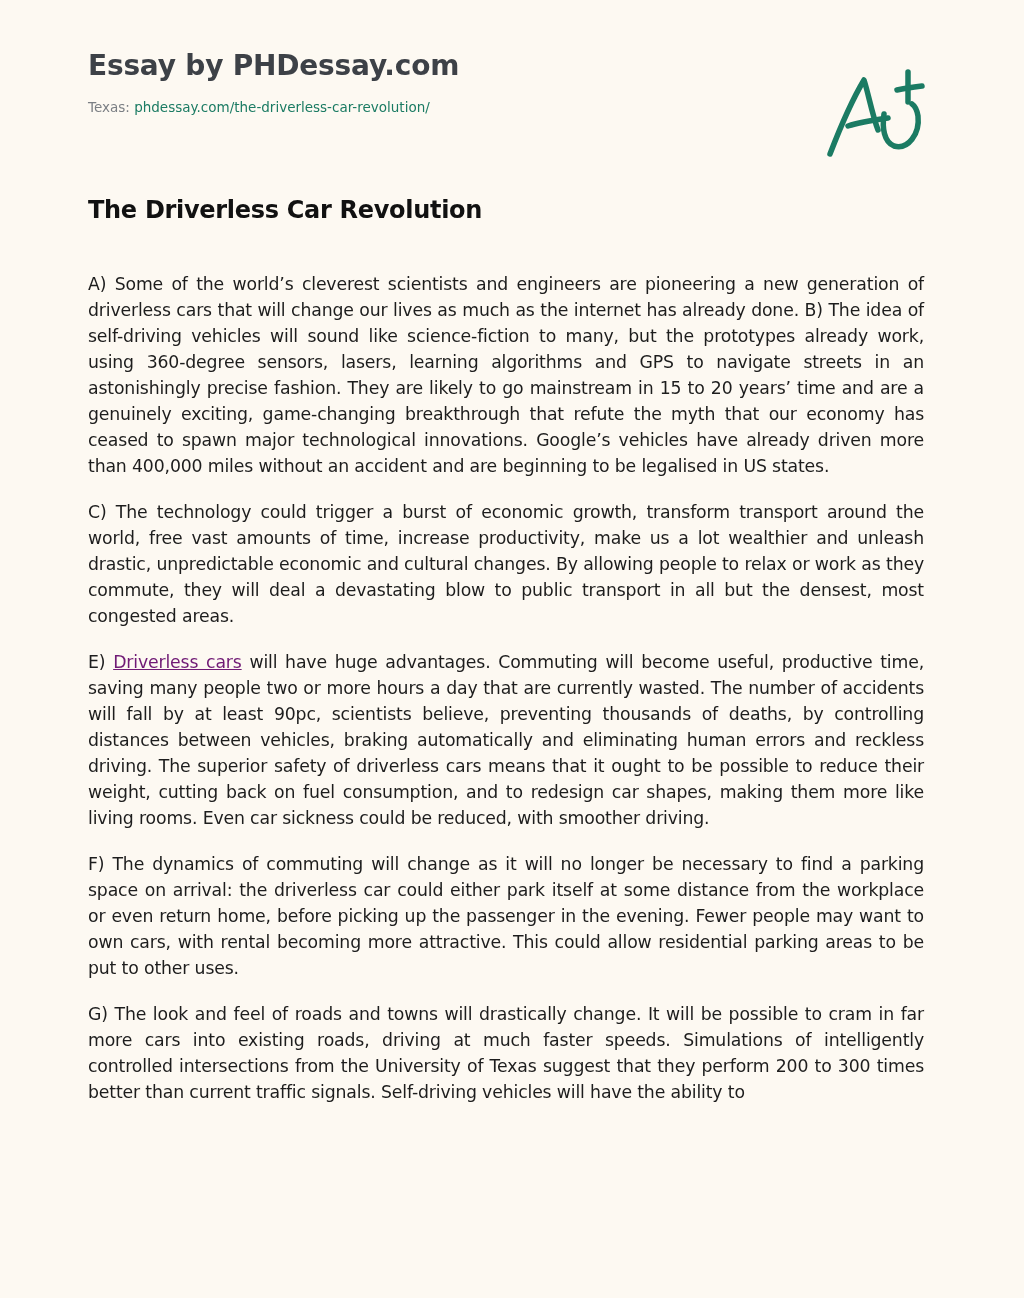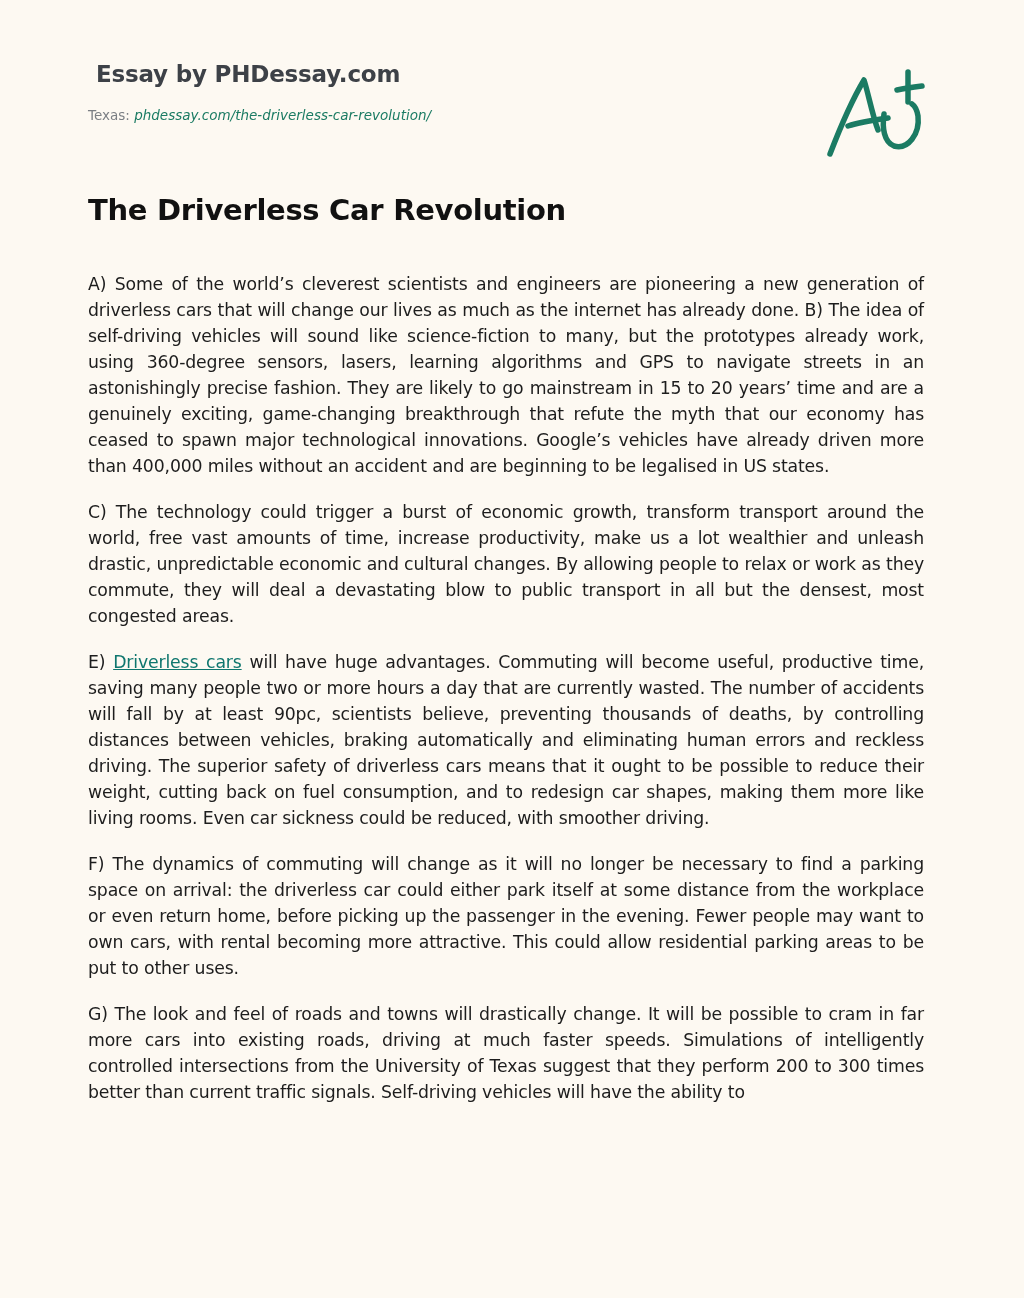--- a/index.html
+++ b/index.html
@@ -16,71 +16,70 @@
       color: #1f1f1f;
     }
     .header {
       position: absolute;
       left: 88px;
       top: 50px;
     }
     .site-title {
       font-family: "DejaVu Sans", sans-serif;
       font-weight: bold;
-      font-size: 23px;
+      font-size: 28px;
       color: #3d4147;
       letter-spacing: -0.2px;
-      margin: 8px;
+      margin: 0;
       line-height: 32px;
     }
     .source-line {
       margin-top: 16px;
       font-size: 13.5px;
       line-height: 18px;
       color: #7b7f84;
     }
     .source-link {
       color: #1b7b63;
       text-decoration: none;
-      font-style: italic;
     }
     .logo {
       position: absolute;
       left: 822px;
       top: 62px;
       width: 110px;
       height: 100px;
     }
     .title {
       position: absolute;
       left: 88px;
       top: 190px;
       margin: 0;
-      font-size: 29px;
+      font-size: 24px;
       font-weight: bold;
       color: #111;
       letter-spacing: -0.3px;
       line-height: 40px;
     }
     .content {
       position: absolute;
       left: 88px;
       top: 271px;
       width: 848px;
     }
     .para {
       margin: 0 12px 20px 0;
       font-size: 17.3px;
       line-height: 26px;
       text-align: justify;
       color: #1d1d1d;
       letter-spacing: -0.15px;
     }
     .para a {
-      color: #0f766e;
+      color: #701a75;
       text-decoration: underline;
     }
     .fade {
       position: absolute;
       left: 0;
       top: 1254px;
       width: 1024px;
       height: 44px;
       background: #fdf9f2;
     }

